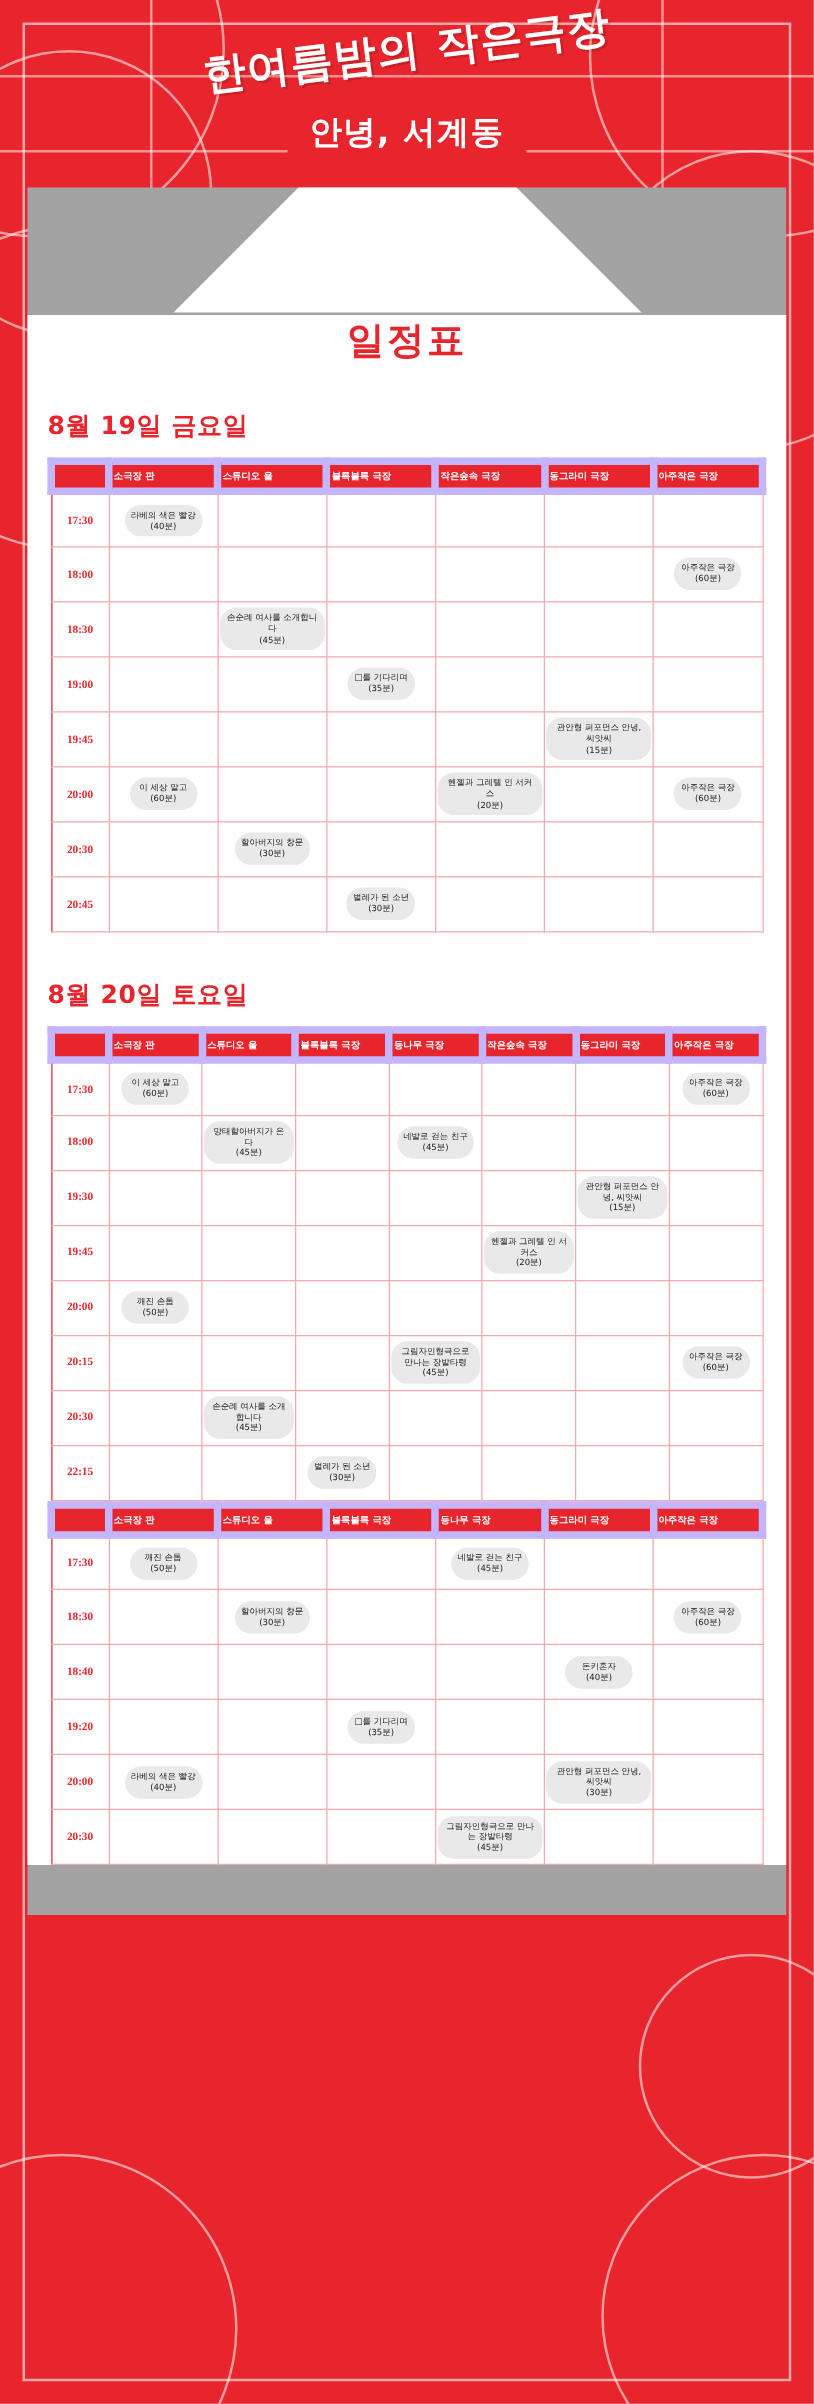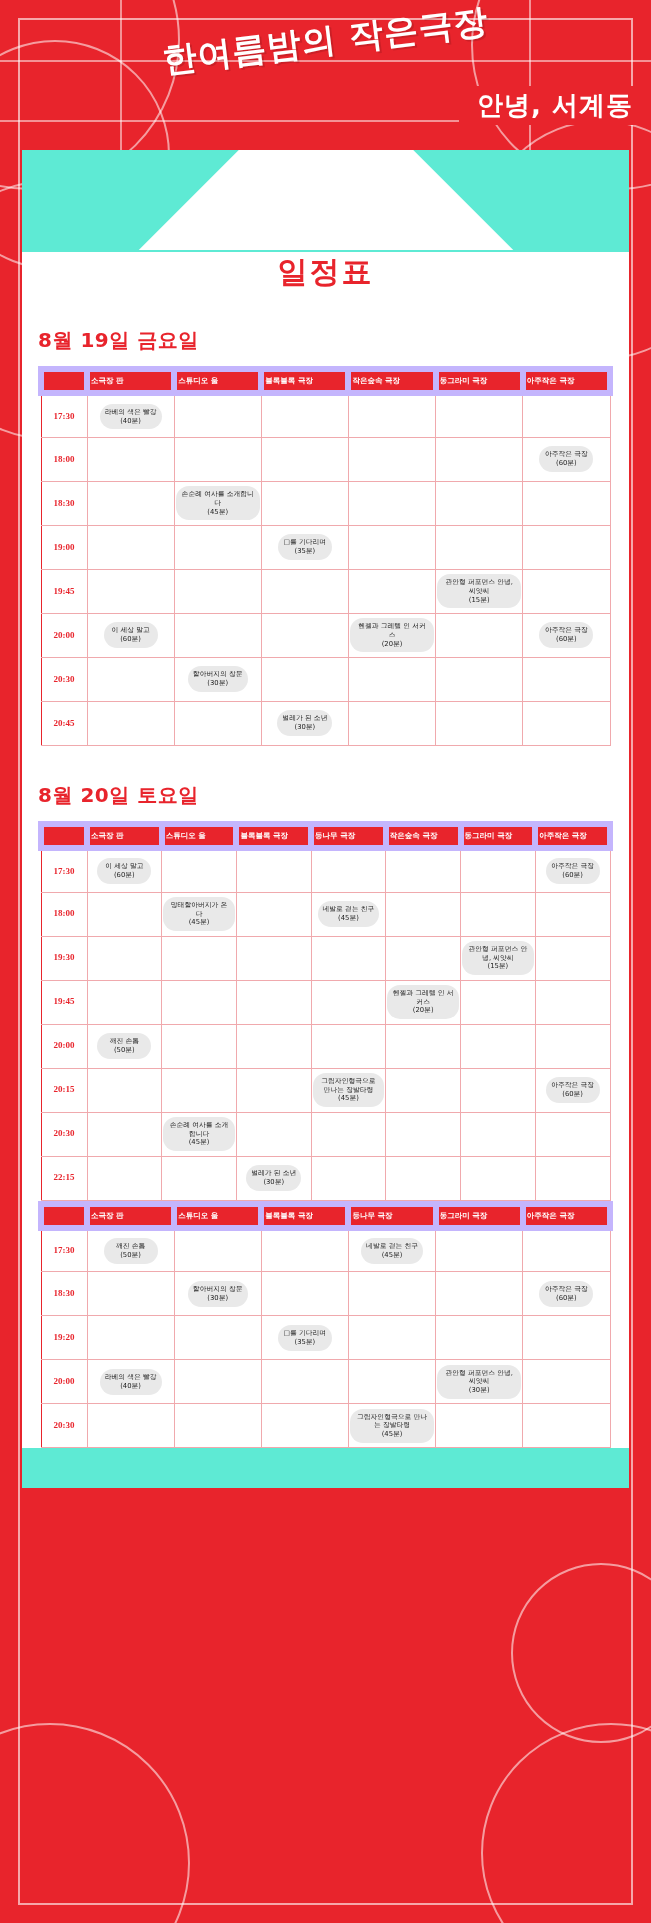--- a/index.html
+++ b/index.html
@@ -51,37 +51,37 @@
     font-weight: 900;
     letter-spacing: 1px;
     transform: rotate(-7deg);
     text-shadow: 2px 2px 0 rgba(0,0,0,0.12);
     white-space: nowrap;
   }
   .title-sub-wrap {
     position: absolute;
     top: 86px;
     left: 0; right: 0;
-    text-align: right;
+    text-align: center;
   }
   .title-sub {
     display: inline-block;
     background: #e8242c;
     color: #ffffff;
     font-size: 26px;
     font-weight: 900;
     padding: 2px 18px;
     letter-spacing: 1px;
   }
 
   
   .sheet {
     position: relative;
     margin: 0 22px;
-    background: #5eead4;
+    background: #a3a3a3;
     z-index: 3;
     padding: 0 0 40px 0;
   }
   .sheet-top {
     position: relative;
     width: 100%;
     height: 100px;
     overflow: hidden;
   }
   .sheet-top:before {
@@ -434,20 +434,30 @@
                 <td></td>
                 <td><span class="cell">할아버지의 창문
 (30분)</span></td>
                 <td></td>
                 <td></td>
                 <td></td>
                 <td><span class="cell">아주작은 극장
 (60분)</span></td>
               </tr>
               <tr>
+                <td class="time">18:40</td>
+                <td></td>
+                <td></td>
+                <td></td>
+                <td></td>
+                <td><span class="cell">돈키혼자
+(40분)</span></td>
+                <td></td>
+              </tr>
+              <tr>
                 <td class="time">19:20</td>
                 <td></td>
                 <td></td>
                 <td><span class="cell">□를 기다리며
 (35분)</span></td>
                 <td></td>
                 <td></td>
                 <td></td>
               </tr>
               <tr>

